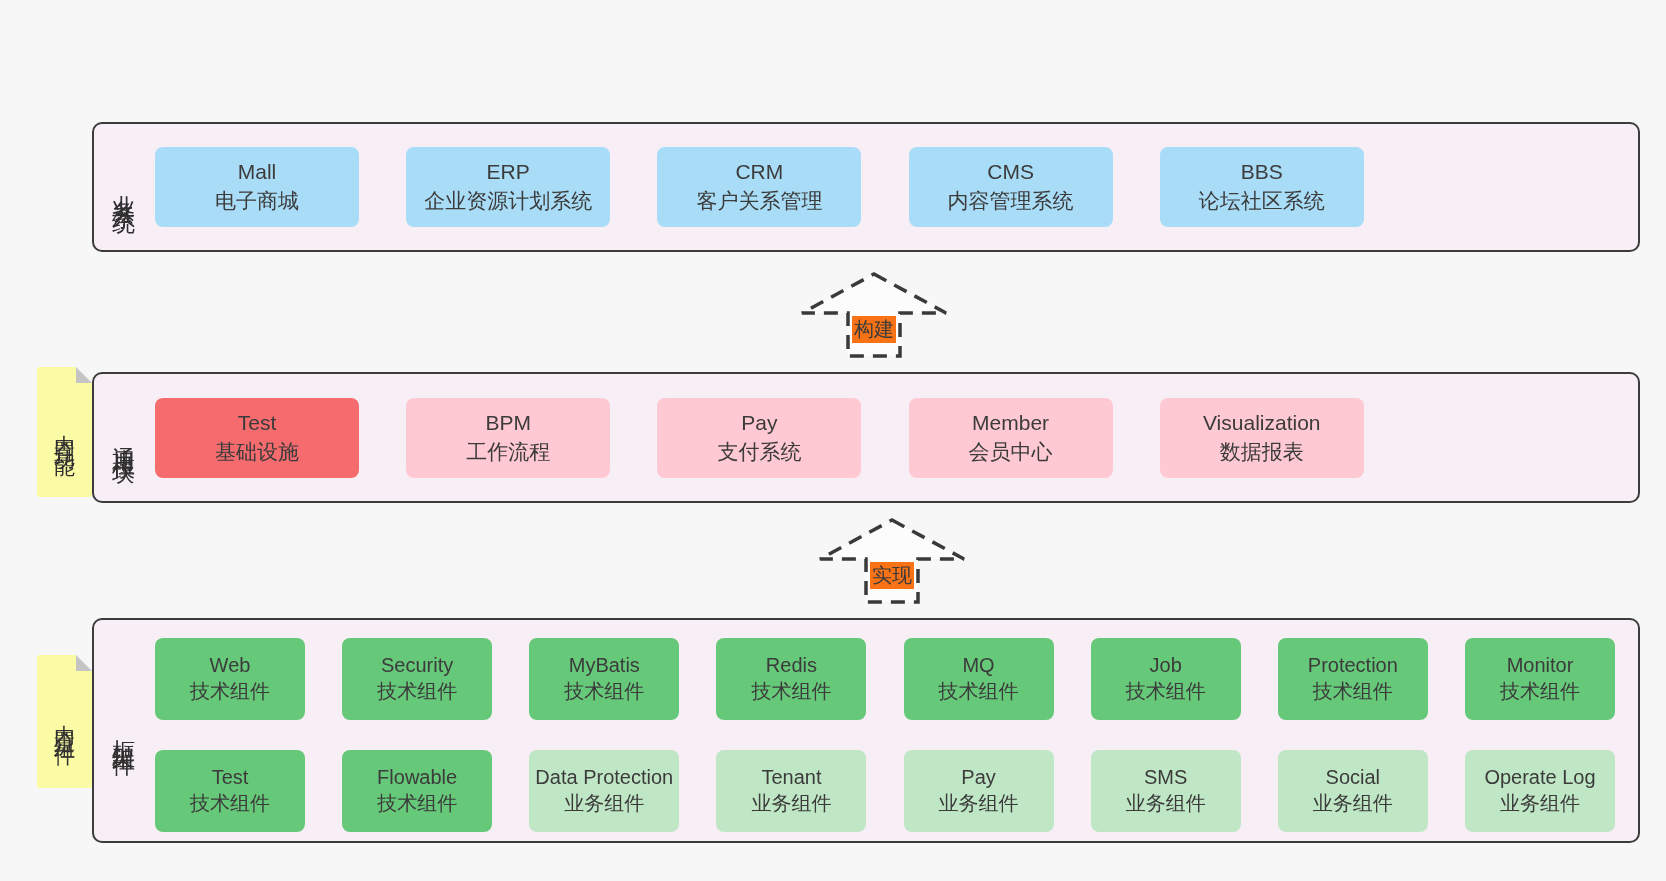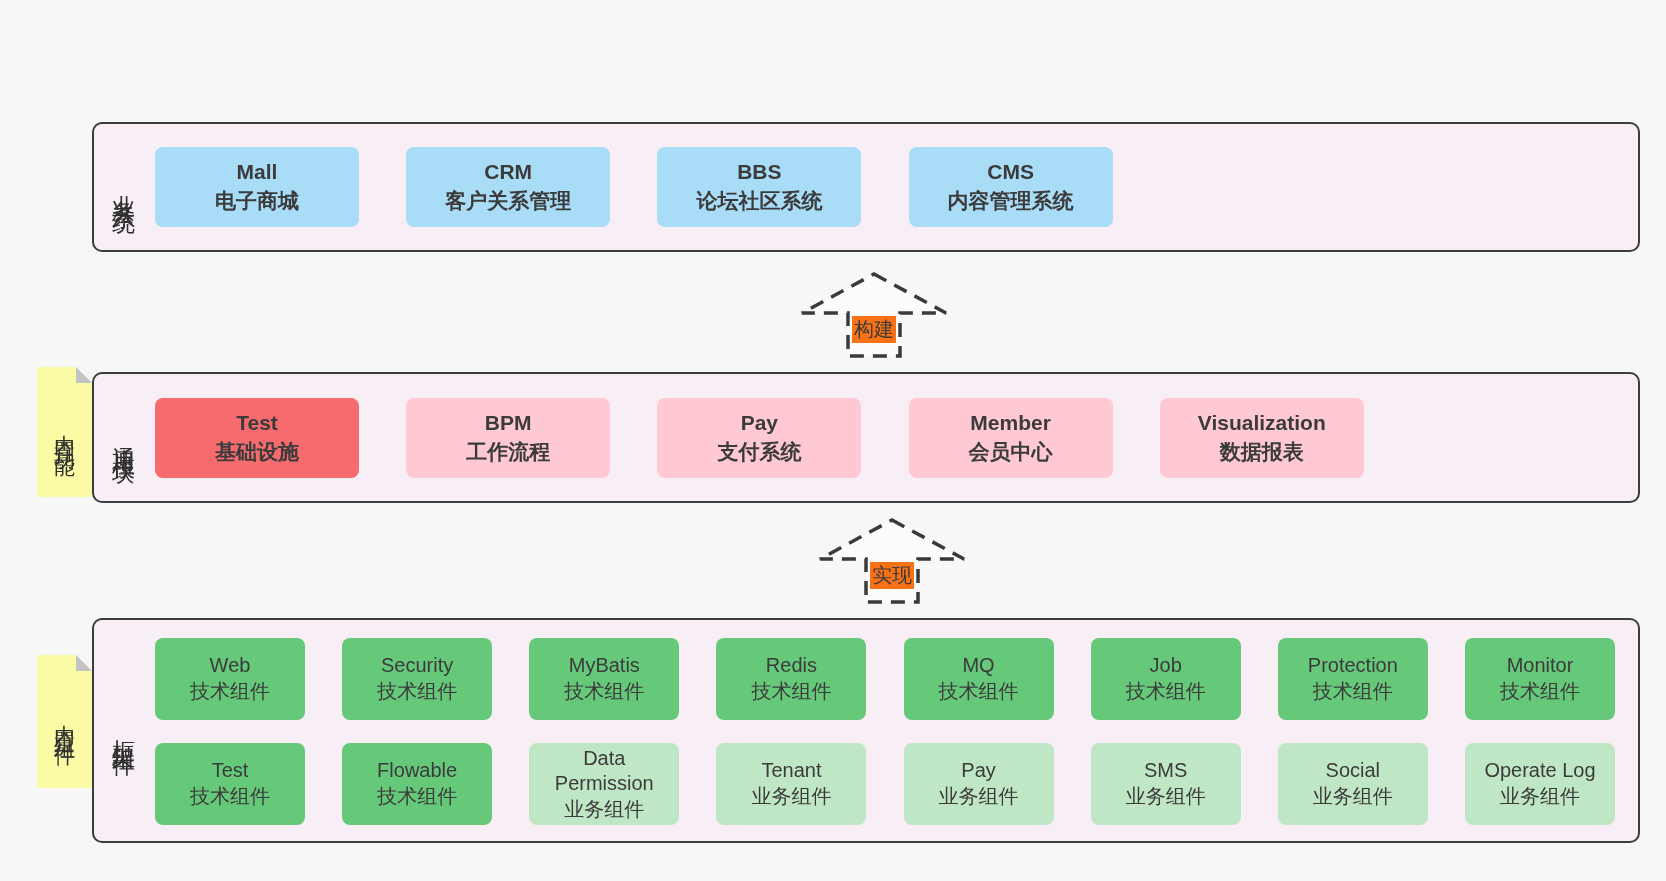--- a/index.html
+++ b/index.html
@@ -30,24 +30,24 @@
   .layer-label{
     width:61px;flex:0 0 61px;
     display:flex;align-items:center;justify-content:center;
     writing-mode:vertical-lr;text-orientation:upright;
     font-size:23px;letter-spacing:5px;color:#2f2f2f;
   }
   .boxes{
     flex:1;display:grid;justify-content:space-between;align-content:center;
     padding-right:23px;
   }
-  .cols-6{grid-template-columns:repeat(6,204px);font-weight:bold;}
+  .cols-6{grid-template-columns:repeat(6,204px);}
   .cols-8{
     grid-template-columns:repeat(8,150px);
-    align-content:start;padding-top:18px;row-gap:23px;
+    align-content:start;padding-top:18px;row-gap:30px;
   }
   .box{
     height:80px;border-radius:8px;
     display:flex;flex-direction:column;align-items:center;justify-content:center;
     text-align:center;font-size:21px;line-height:1.38;color:#3b3b3b;
     padding:2px 4px;
   }
   .cols-8 .box{height:82px;font-size:20px;line-height:1.28;}
   .box.blue{background:var(--blue);}
   .box.red{background:var(--red);}
@@ -94,34 +94,38 @@
 <section class="layer layer-1">
   <div class="layer-label">业务系统</div>
   <div class="boxes cols-6">
 
       <div class="box blue">
         <div>Mall</div>
         <div>电子商城</div>
       </div>
 
 
+      <div class="box blue">
+        <div>ERP</div>
+        <div>企业资源计划系统</div>
+      </div>
 
       <div class="box blue">
         <div>CRM</div>
         <div>客户关系管理</div>
       </div>
 
       <div class="box blue">
+        <div>CMS</div>
+        <div>内容管理系统</div>
+      </div>
+
+      <div class="box blue">
         <div>BBS</div>
         <div>论坛社区系统</div>
-      </div>
-
-      <div class="box blue">
-        <div>CMS</div>
-        <div>内容管理系统</div>
       </div>
     </div>
 </section>
 
 <div class="arrow arrow-1">
   <svg viewBox="0 0 150 88" aria-hidden="true">
     <polygon points="75,3 147,42 101,42 101,85 49,85 49,42 3,42"></polygon>
   </svg>
   <div class="arrow-label">构建</div>
 </div>
@@ -219,21 +223,21 @@
         <div>Test</div>
         <div>技术组件</div>
       </div>
 
       <div class="box green_dark">
         <div>Flowable</div>
         <div>技术组件</div>
       </div>
 
       <div class="box green_light">
-        <div>Data Permission</div>
+        <div>Data Protection</div>
         <div>业务组件</div>
       </div>
 
       <div class="box green_light">
         <div>Tenant</div>
         <div>业务组件</div>
       </div>
 
       <div class="box green_light">
         <div>Pay</div>

